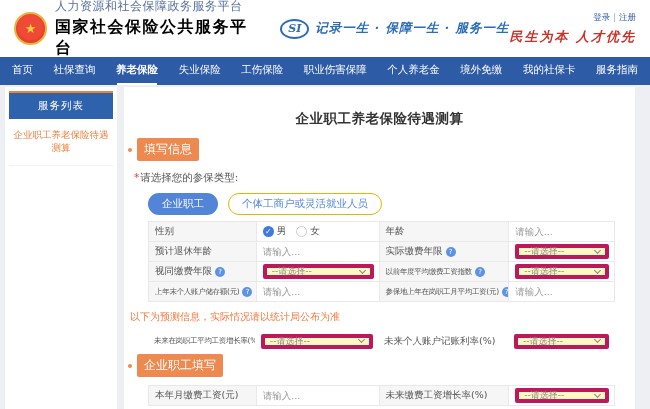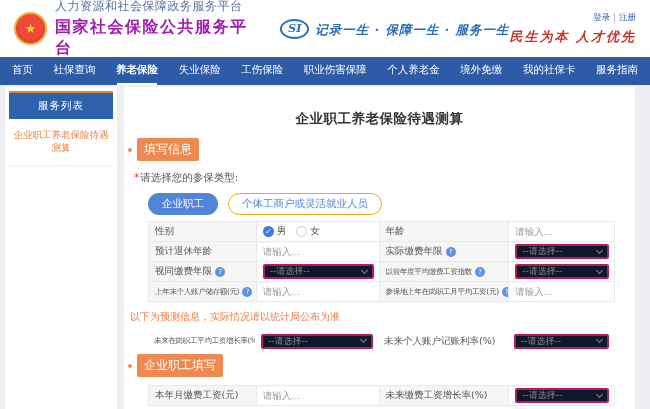--- a/index.html
+++ b/index.html
@@ -5,22 +5,22 @@
   *{box-sizing:border-box;margin:0;padding:0}
   html,body{width:650px;height:409px;overflow:hidden}
   body{background:#edeff3;font-family:"DejaVu Sans","Liberation Sans",sans-serif}
 
   
   .header{height:57px;background:#fff;display:flex;align-items:center;padding:0 14px}
   .emblem{width:33px;height:33px;border-radius:50%;background:radial-gradient(circle at 50% 45%,#ee4a37 0 55%,#cf2418 100%);border:2px solid #e9b43c;display:flex;align-items:center;justify-content:center;flex:none}
   .emblem-star{color:#f7d03c;font-size:13px;line-height:1}
   .htext{margin-left:8px}
   .h-sub{font-size:12px;color:#56709f;letter-spacing:.5px}
-  .h-big{font-size:16px;font-weight:bold;color:#a21caf;letter-spacing:1.5px;margin-top:2px}
-  .slogan-wrap{display:flex;align-items:flex-end;margin-left:28px;gap:6px}
+  .h-big{font-size:16px;font-weight:bold;color:#000000;letter-spacing:1.5px;margin-top:2px}
+  .slogan-wrap{display:flex;align-items:center;margin-left:28px;gap:6px}
   .si-logo{width:29px;height:20px;border:2px solid #2a6db8;border-radius:50%;display:flex;align-items:center;justify-content:center;color:#2a6db8;font-family:"DejaVu Serif","Liberation Serif",serif;font-style:italic;font-weight:bold;font-size:11px;flex:none}
   .slogan{color:#2a6db8;font-family:"DejaVu Serif","Liberation Serif",serif;font-style:italic;font-weight:bold;font-size:12.5px;letter-spacing:1px;white-space:nowrap}
   .hright{margin-left:auto;display:flex;flex-direction:column;align-items:flex-end;gap:4px}
   .auth{font-size:8.5px;color:#2e5ba6}
   .auth span{cursor:pointer}
   .auth .sep{margin:0 3px;color:#9ab}
   .motto{font-size:13px;color:#c9332a;font-family:"DejaVu Serif","Liberation Serif",serif;font-style:italic;font-weight:bold;letter-spacing:2px;white-space:nowrap}
 
   
   .nav{height:28px;background:#2e5ba6;display:flex;align-items:stretch;justify-content:space-between;padding:0 12px}
@@ -49,21 +49,21 @@
   
   .ftable{margin:6px 0 0 24px;width:467px;border:1px solid #e9e9e9;border-bottom:none}
   .frow{display:flex;border-bottom:1px solid #e9e9e9;height:20px;background:#fff}
   .cell{display:flex;align-items:center;font-size:9.5px;padding-left:6px;white-space:nowrap;overflow:hidden}
   .cell+.cell{border-left:1px solid #e9e9e9}
   .lbl{background:#f6f6f6;color:#555}
   .c1{width:107px}.c2{width:123px}.c3{width:130px}.c4{width:106px}
   .sm{font-size:7.5px;letter-spacing:-.3px}
   .txt{border:none;outline:none;font-size:9.5px;color:#777;width:100%;background:transparent;font-family:inherit}
   .txt::placeholder{color:#9a9a9a}
-  .selbox{display:flex;align-items:center;justify-content:space-between;border:2px solid #be185d;border-radius:2px;height:15px;flex:1;margin:0 5px 0 0;padding:0 5px;font-size:9px;color:#888;background:#0f172a;cursor:pointer}
+  .selbox{display:flex;align-items:center;justify-content:space-between;border:4px solid #be185d;border-radius:2px;height:15px;flex:1;margin:0 5px 0 0;padding:0 5px;font-size:9px;color:#888;background:#fef9c3;cursor:pointer}
   .chev{width:5px;height:5px;border-right:1px solid #888;border-bottom:1px solid #888;transform:rotate(45deg);margin-top:-3px;flex:none}
   .help{width:10px;height:10px;border-radius:50%;background:#5d93e1;color:#fff;font-size:7px;display:inline-flex;align-items:center;justify-content:center;margin-left:3px;flex:none;cursor:pointer}
   .radio-group{display:flex;align-items:center;gap:10px}
   .radio{display:flex;align-items:center;gap:3px;font-size:9.5px;color:#555;cursor:pointer}
   .rc{width:11px;height:11px;border-radius:50%;flex:none}
   .rc.on{background:#3d7be0;color:#fff;font-size:8px;display:flex;align-items:center;justify-content:center;line-height:1}
   .rc.off{border:1px solid #ccc;background:#fff}
 
   .note{color:#f2793f;font-size:10px;margin:8px 0 0 6px}
   .bare{margin:8px 0 0 24px;width:467px;display:flex;height:18px}

